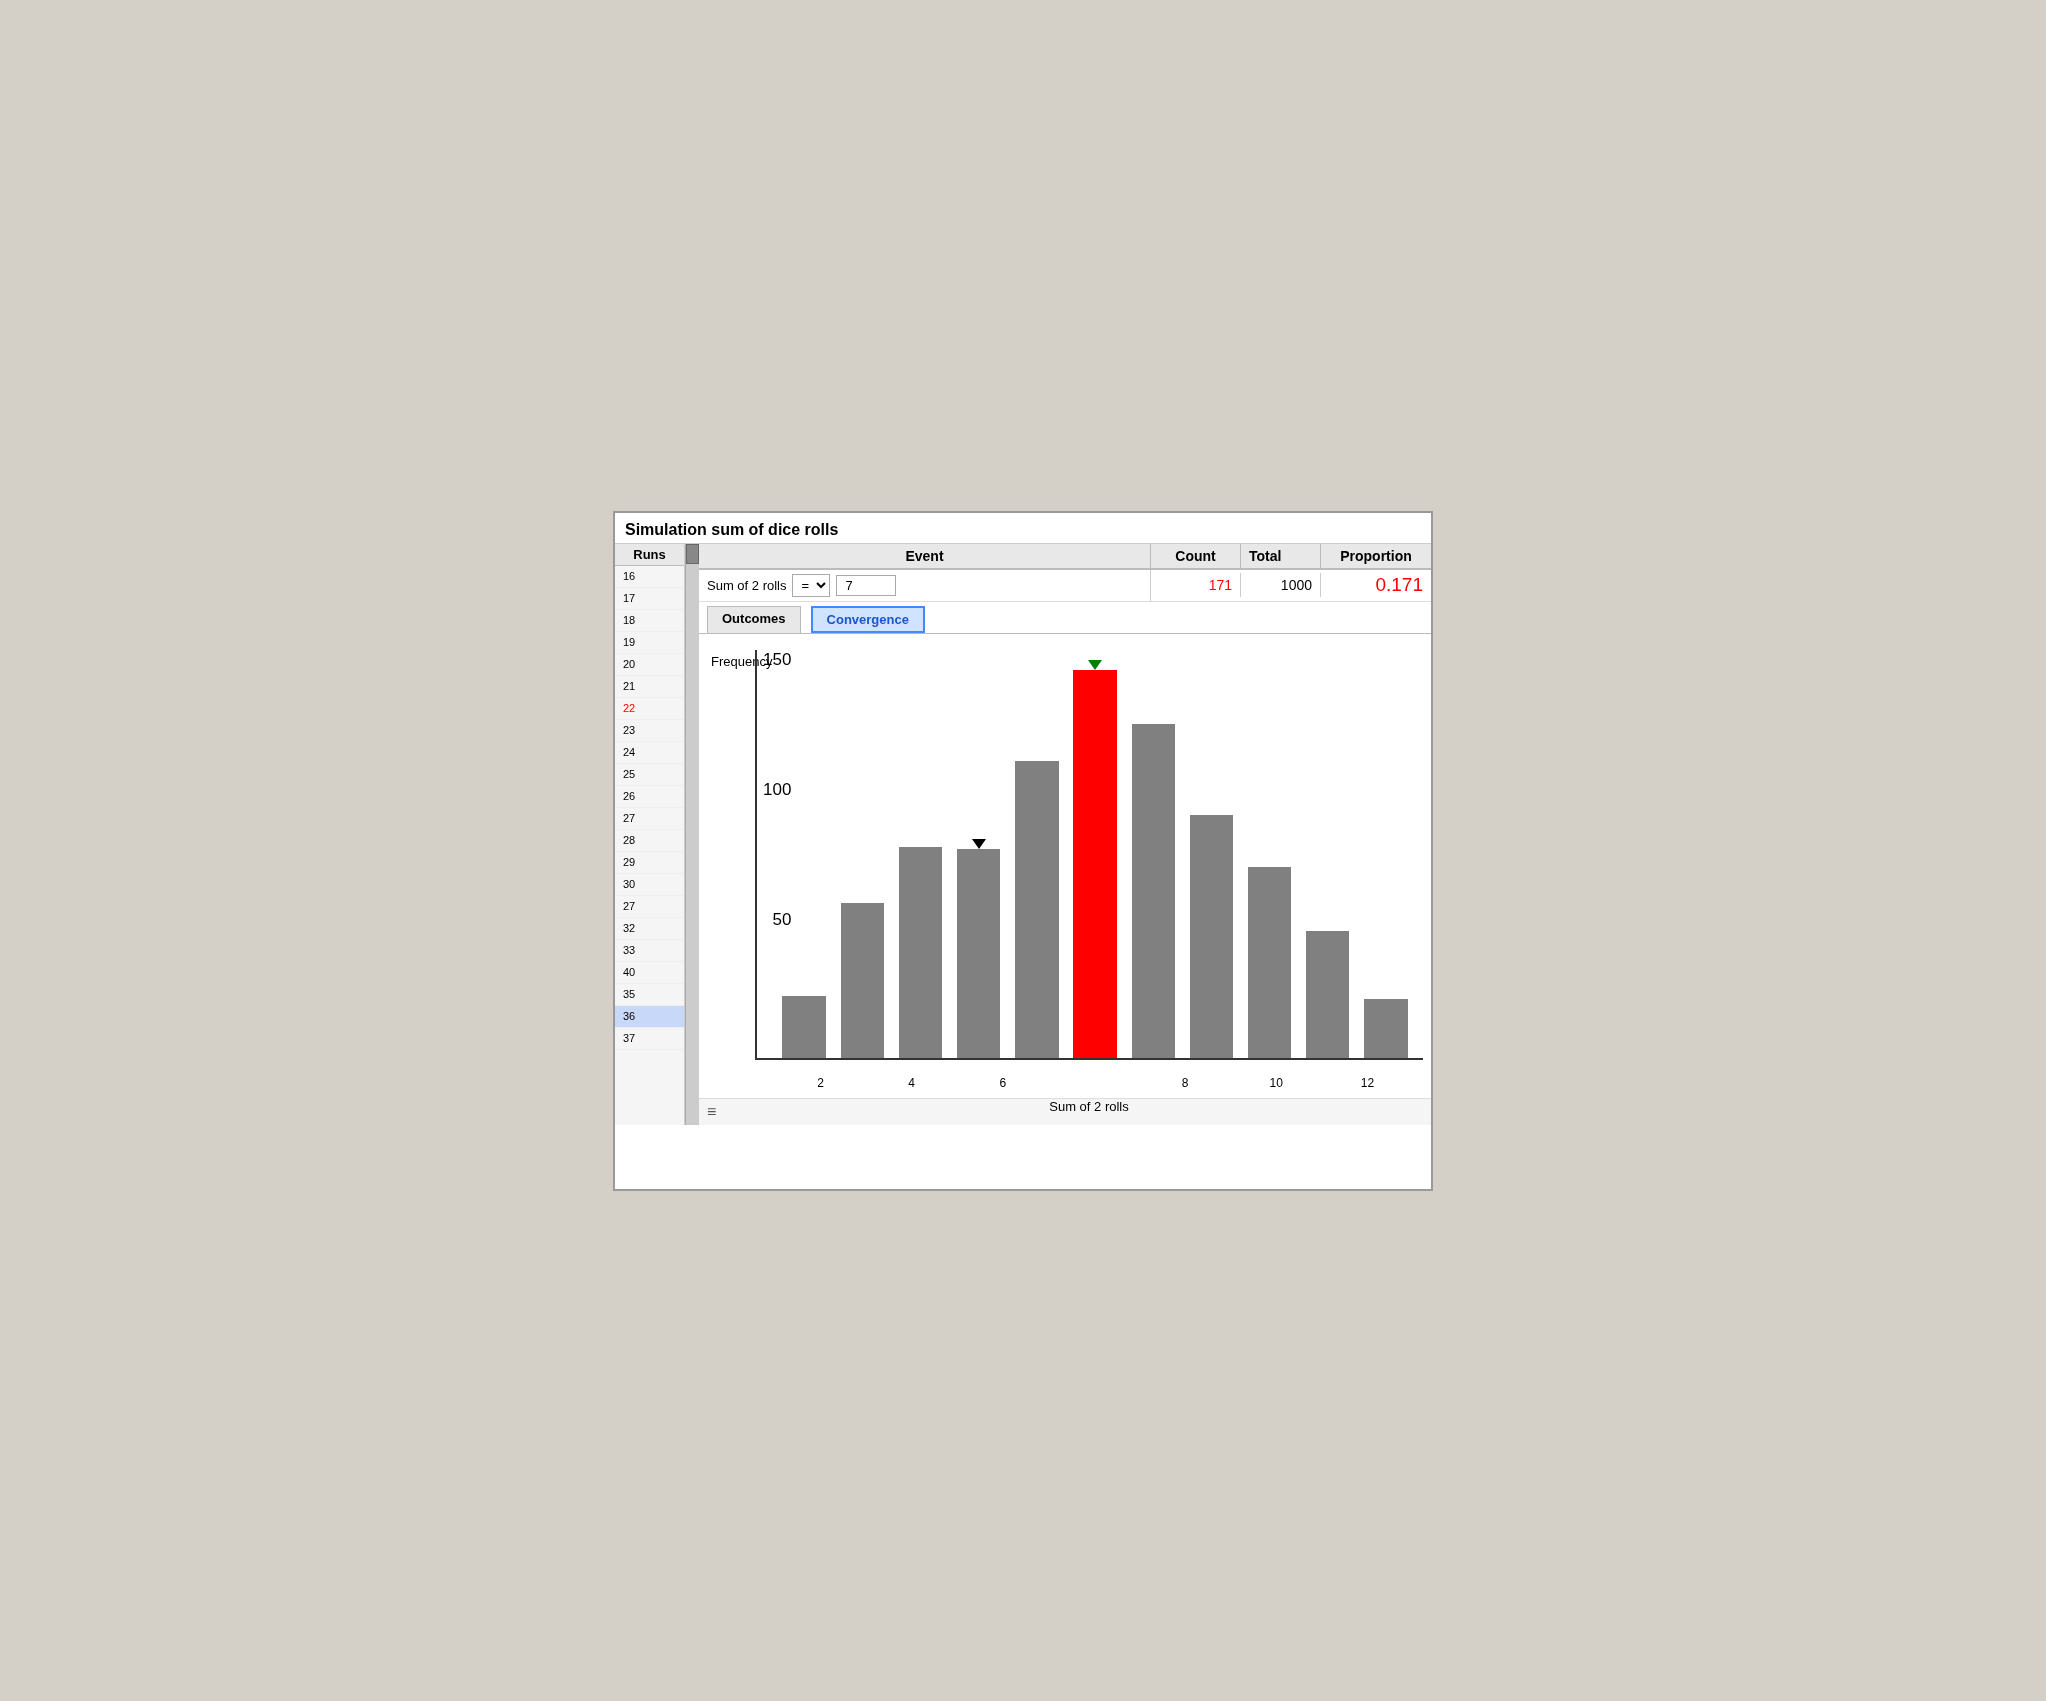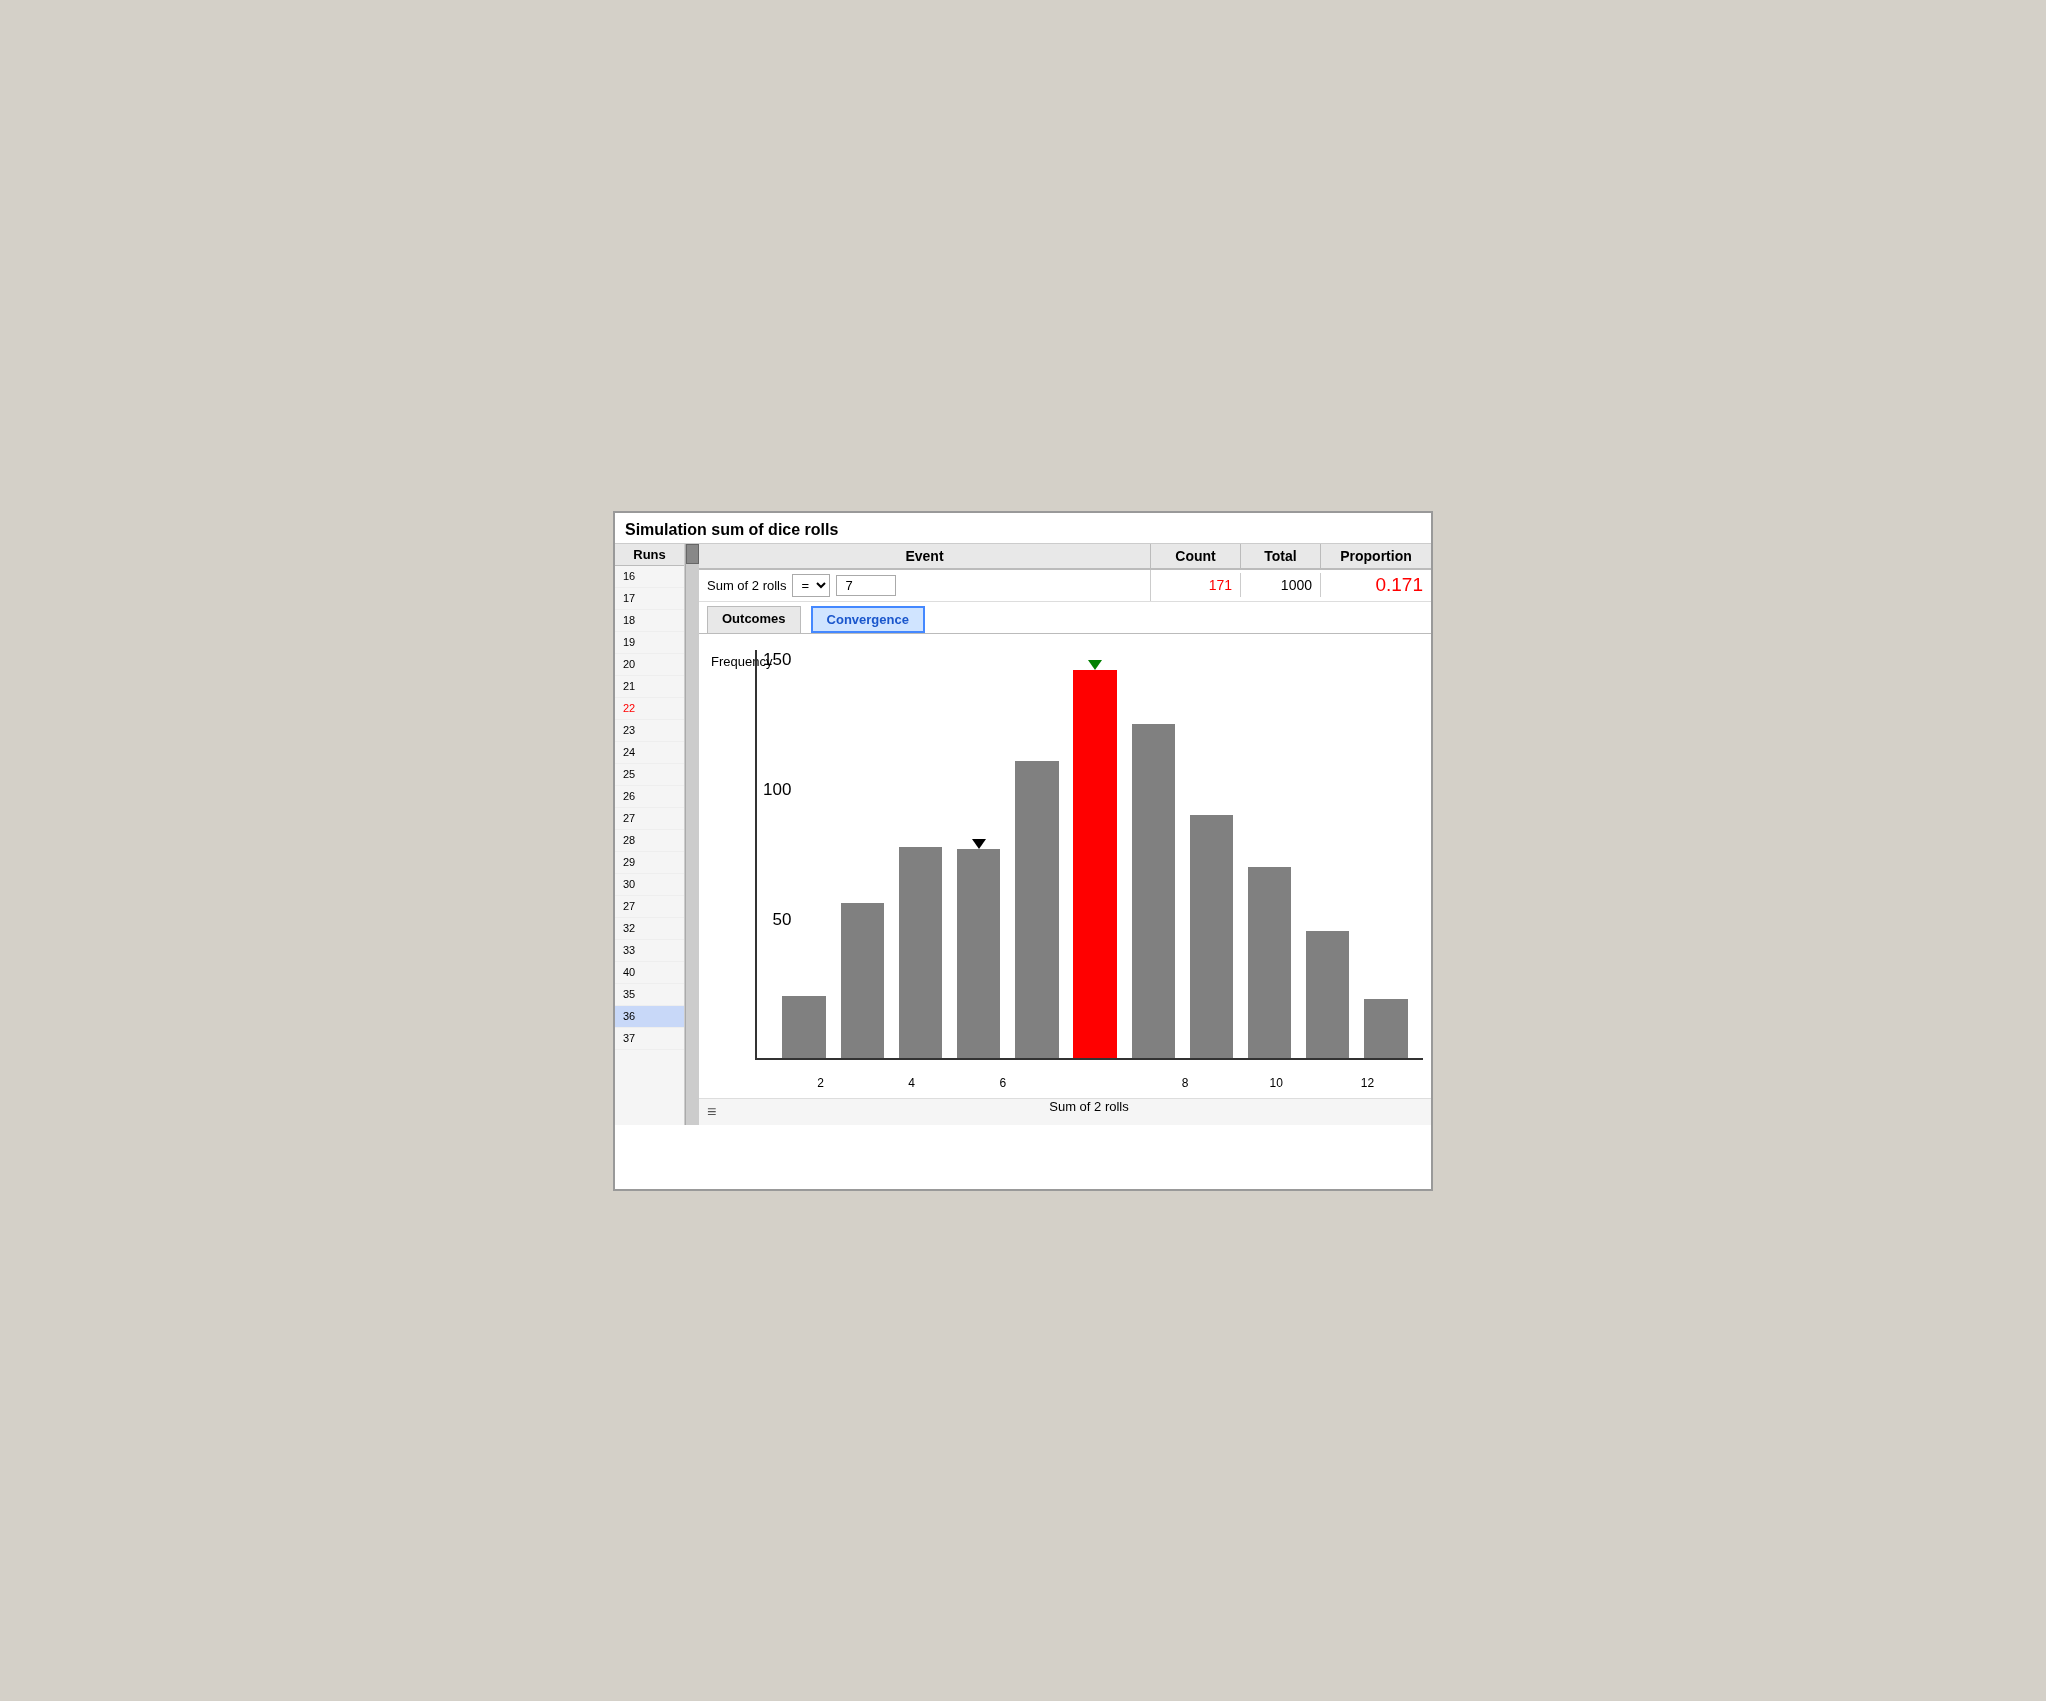--- a/index.html
+++ b/index.html
@@ -76,21 +76,21 @@
       display: flex;
       flex-direction: column;
     }
     .data-table-header {
       display: flex;
       border-bottom: 2px solid #bbb;
       background: #e8e8e8;
     }
     .col-event { flex: 1; padding: 4px 8px; text-align: center; font-weight: bold; border-right: 1px solid #bbb; }
     .col-count { width: 90px; padding: 4px 8px; text-align: center; font-weight: bold; border-right: 1px solid #bbb; }
-    .col-total { width: 80px; padding: 4px 8px; text-align: center; font-weight: bold; border-right: 1px solid #bbb; }
+    .col-total { width: 80px; padding: 4px 8px; font-weight: bold; border-right: 1px solid #bbb; }
     .col-prop { width: 110px; padding: 4px 8px; text-align: center; font-weight: bold; }
     .data-row {
       display: flex;
       border-bottom: 1px solid #ddd;
       align-items: center;
     }
     .event-cell {
       flex: 1;
       padding: 4px 8px;
       display: flex;

